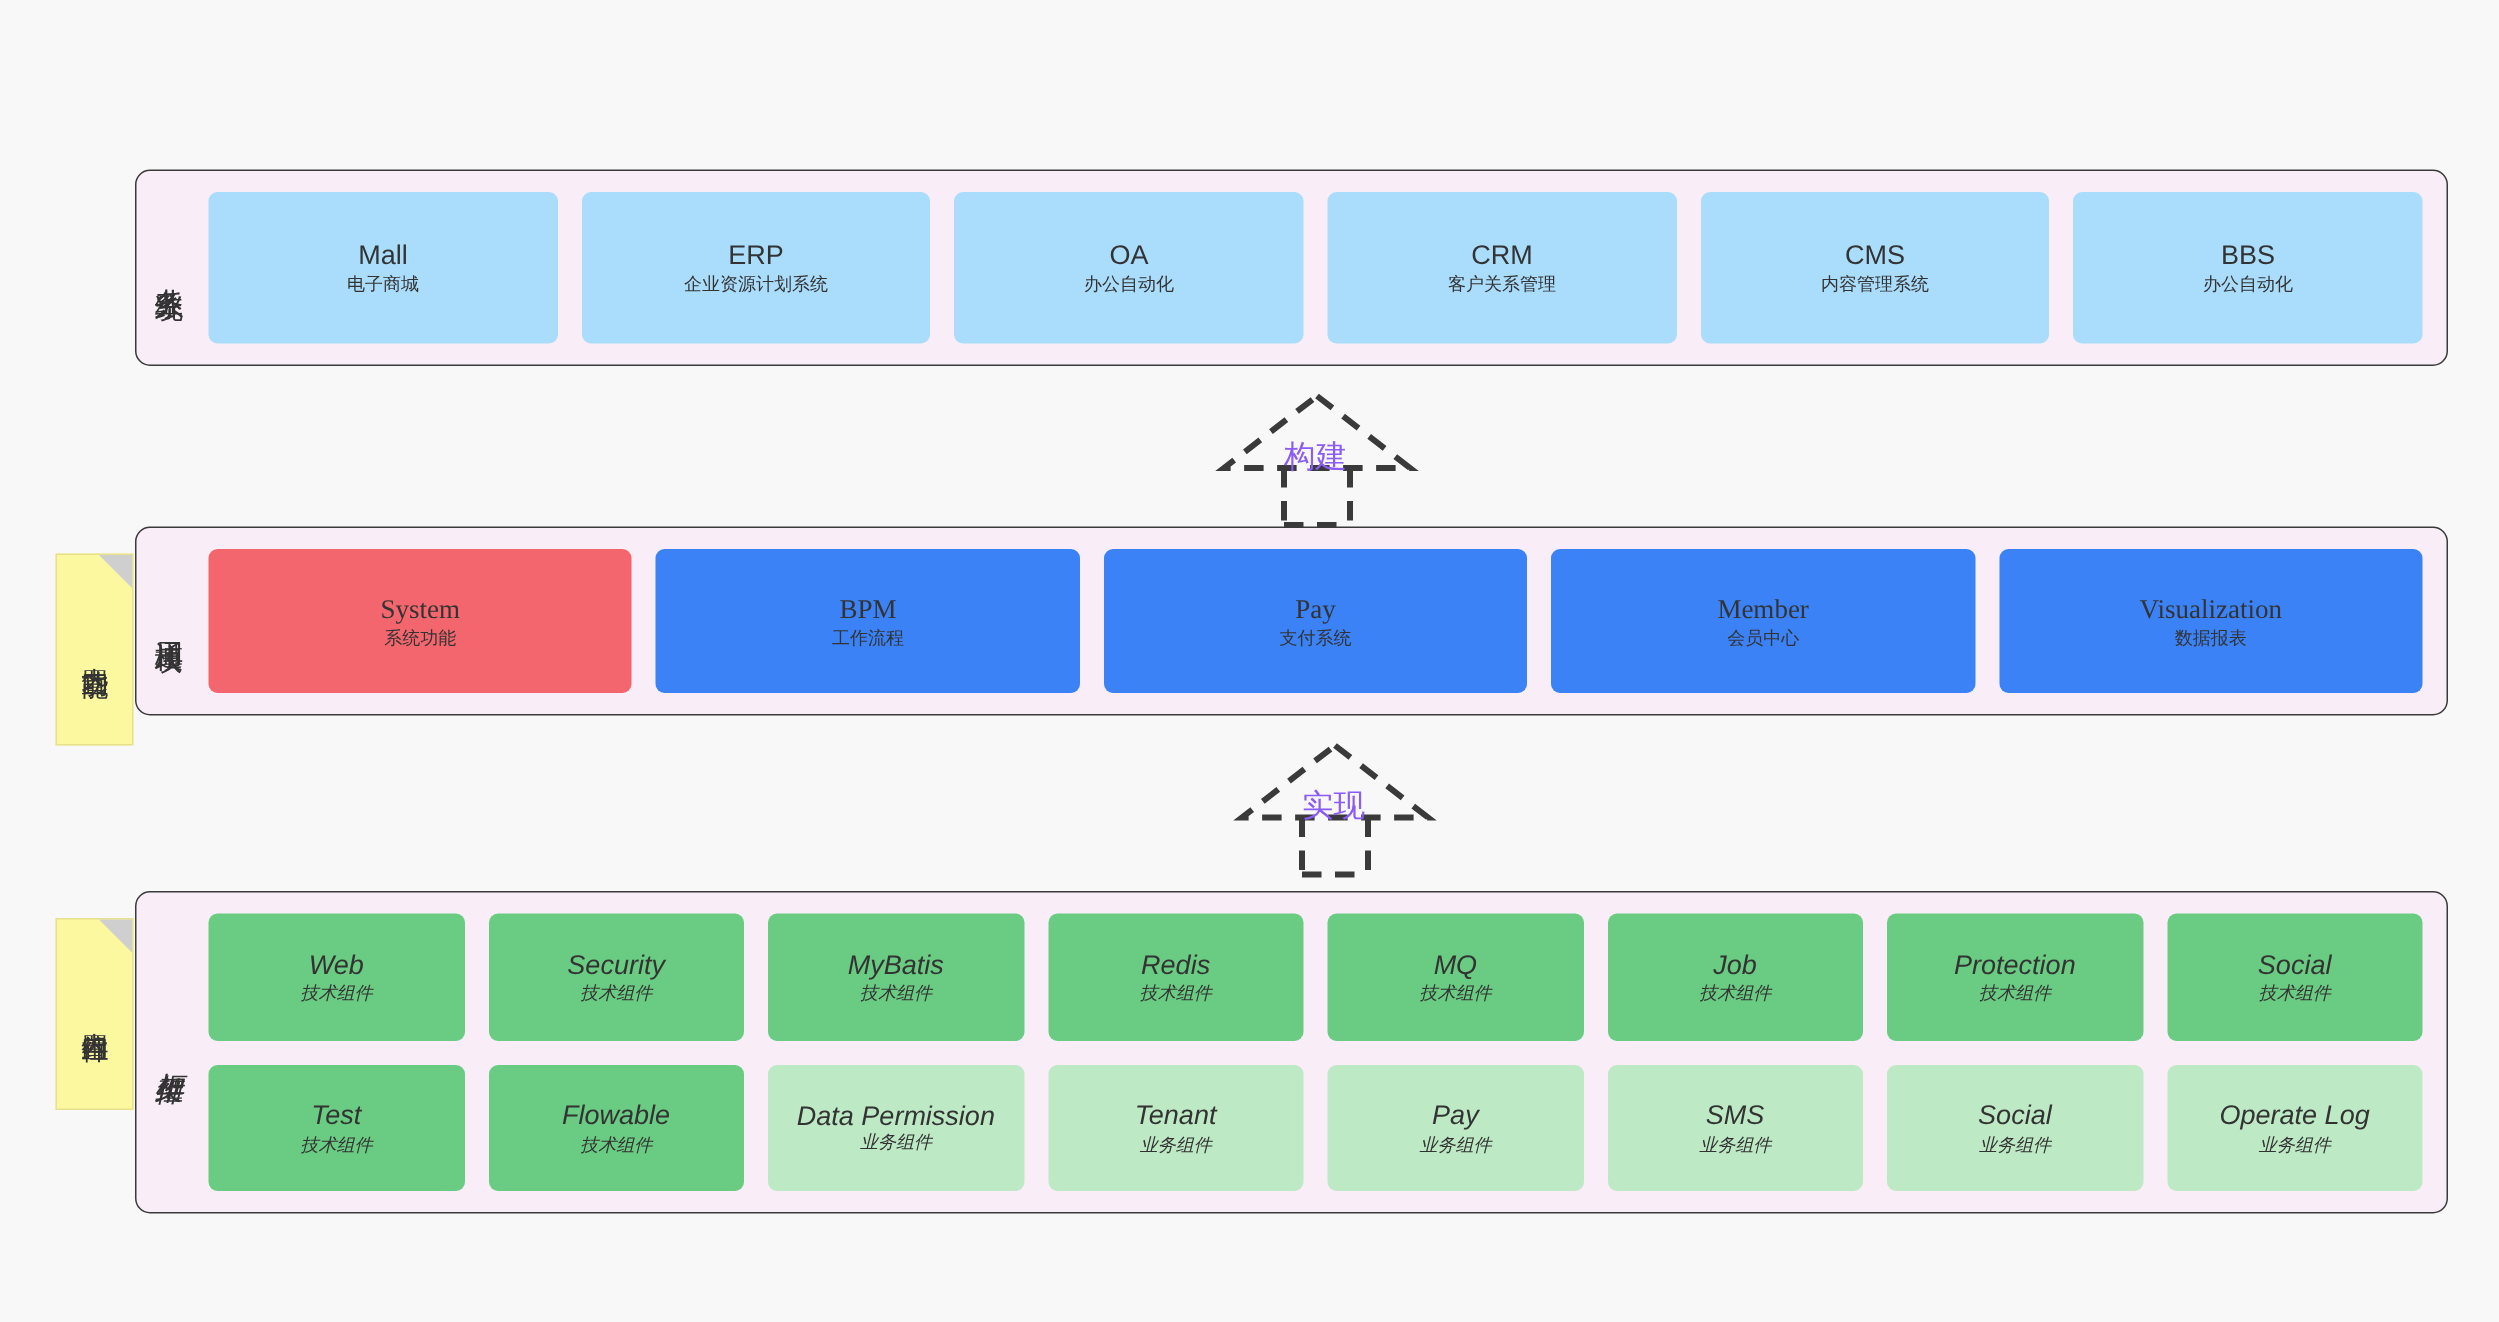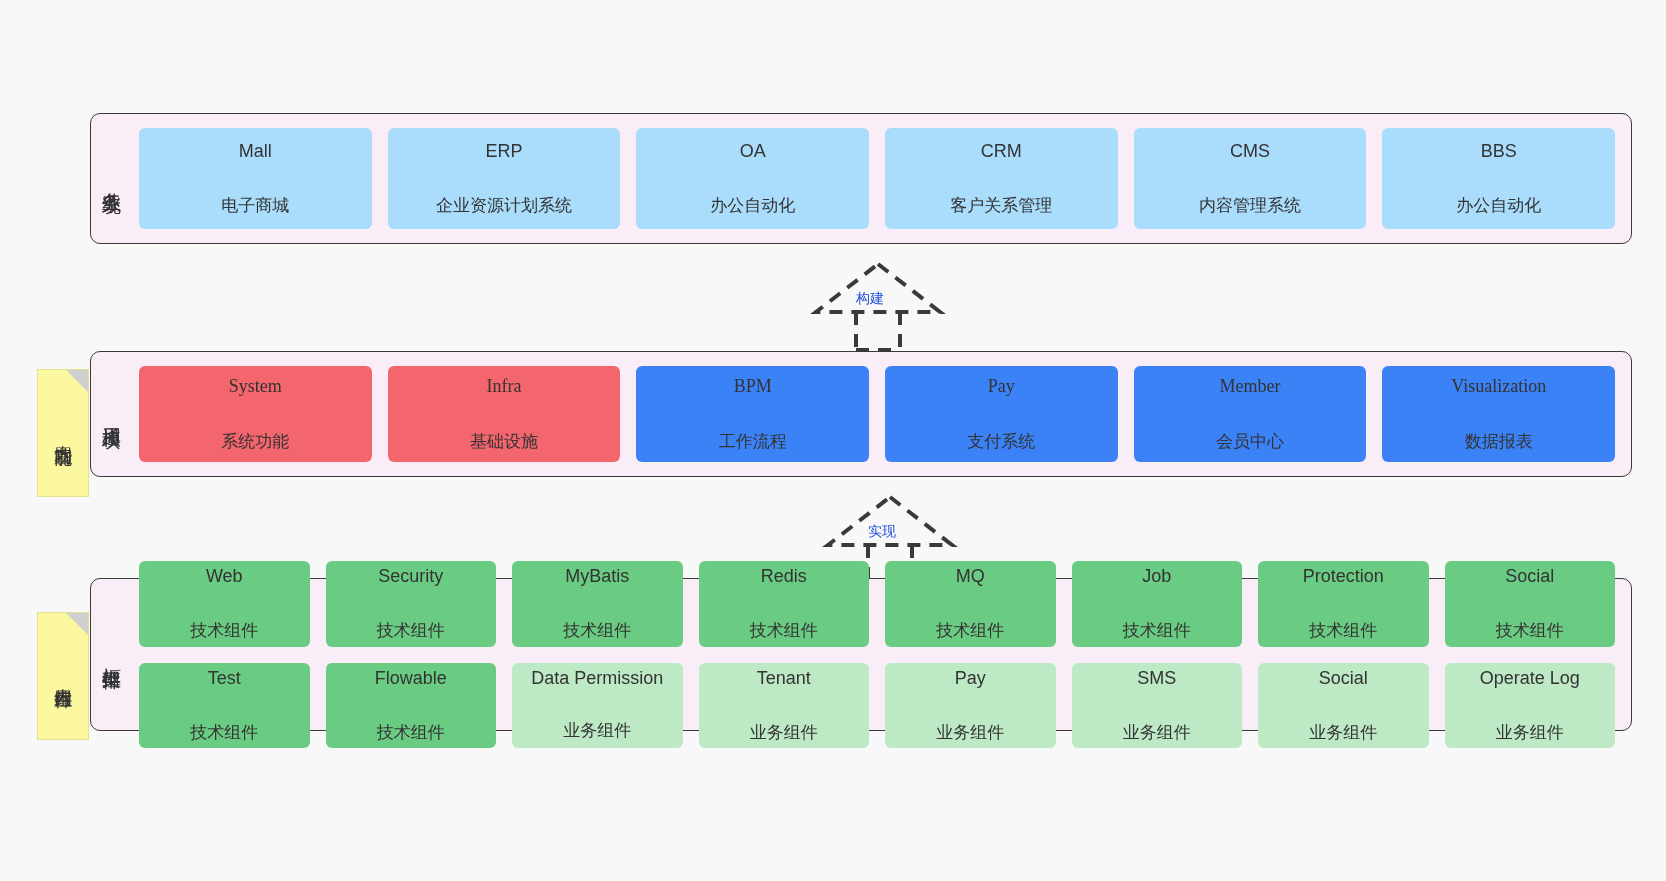--- a/index.html
+++ b/index.html
@@ -61,21 +61,21 @@
     display: flex;
     flex-direction: column;
     align-items: center;
     justify-content: center;
     text-align: center;
     line-height: 1.30;
     padding: 4px 6px;
     color: #333333;
   }
   .cell .en { font-size: 18px; }
-  .cell .cn { font-size: 17px; margin-top: 32px; }
+  .cell .cn { font-size: 12px; }
 
   
   .c-blue      { background: #aadcfb; }
   .c-red       { background: #f4666e; }
   .c-pink      { background: #3b82f6; }
   .c-green     { background: #6acb82; }
   .c-lgreen    { background: #bde9c5; }
 
   
   .note {
@@ -98,22 +98,22 @@
     width: 0; height: 0;
     border-left: 22px solid transparent;
     border-top: 22px solid #cfcfcf;
   }
 
   
   .connector { position: absolute; }
   .connector svg { display: block; overflow: visible; }
   .connector-label {
     position: absolute;
-    font-size: 14px;
-    color: #1d4ed8;
+    font-size: 21px;
+    color: #8b5cf6;
     white-space: nowrap;
     background: transparent;
     text-align: center;
   }
 </style>
 </head>
 <body>
 
 <div class="canvas">
 
@@ -166,24 +166,20 @@
     <span class="fold"></span>
   </div>
 
   <div class="layer" id="layer-1" style="left:90px; top:351px; width:1542px; height:126px;font-family:Liberation Serif, serif;">
     <div class="layer-title">通用模块</div>
     <div class="layer-body">
       <div class="row">
         <div class="cell c-red">
           <span class="en">System</span>
           <span class="cn">系统功能</span>
-        </div>
-        <div class="cell c-red">
-          <span class="en">Infra</span>
-          <span class="cn">基础设施</span>
         </div>
         <div class="cell c-pink">
           <span class="en">BPM</span>
           <span class="cn">工作流程</span>
         </div>
         <div class="cell c-pink">
           <span class="en">Pay</span>
           <span class="cn">支付系统</span>
         </div>
         <div class="cell c-pink">
@@ -206,21 +202,21 @@
       <path d="M 56 88 L 100 88" fill="none" stroke="#3a3a3a" stroke-width="4" stroke-dasharray="13 9"></path>
     </svg>
     <div class="connector-label" style="left:56px; top:28px;">实现</div>
   </div>
 
   <div class="note" id="note-1" style="left:37px; top:612px; width:52px; height:128px;">
     <span>内置组件</span>
     <span class="fold"></span>
   </div>
 
-  <div class="layer" id="layer-2" style="left:90px; top:578px; width:1542px; height:153px;">
+  <div class="layer" id="layer-2" style="left:90px; top:594px; width:1542px; height:215px;font-style:italic;">
     <div class="layer-title">框架组件</div>
     <div class="layer-body">
 
       <div class="row">
         <div class="cell c-green">
           <span class="en">Web</span>
           <span class="cn">技术组件</span>
         </div>
         <div class="cell c-green">
           <span class="en">Security</span>

